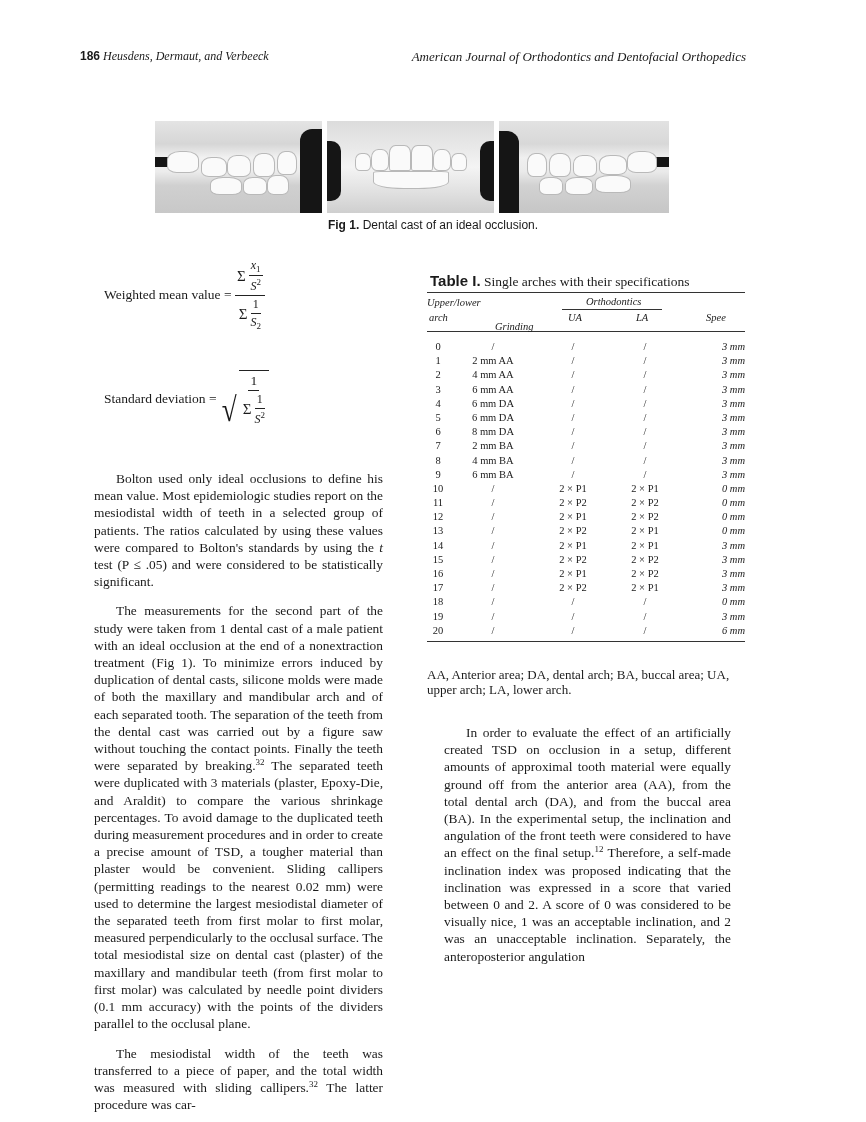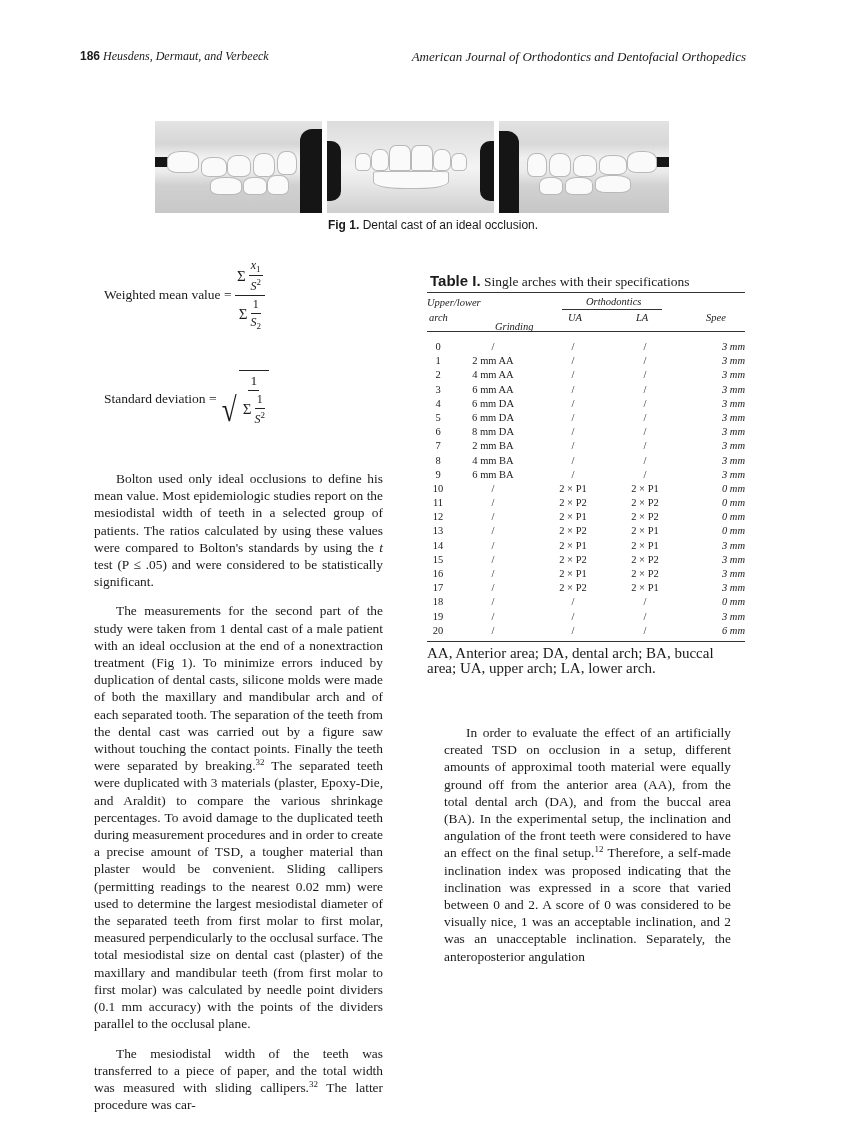--- a/index.html
+++ b/index.html
@@ -42,21 +42,21 @@
     .thead { position: relative; height: 38px; font-style: italic; font-size: 10.5px; }
     .thead .h { position: absolute; }
     .ext-line { position: absolute; left: 135px; width: 100px; top: 16px; border-top: 1px solid #333; }
     .tbody { padding-top: 8px; padding-bottom: 3px; }
     .trow { display: flex; height: 14.2px; line-height: 14.2px; }
     .c0 { width: 22px; text-align: center; }
     .c1 { width: 88px; text-align: center; }
     .c2 { width: 72px; text-align: center; }
     .c3 { width: 72px; text-align: center; }
     .c4 { width: 64px; text-align: right; font-style: italic; }
-    .tfoot { font-size: 15px; line-height: 15px; padding-top: 4px; padding-right: 10px; }
+    .tfoot { font-size: 13px; line-height: 15px; padding-top: 4px; padding-right: 10px; margin-top: 21px; }
   </style>
 </head>
 <body>
 
 <div class="abs hdr-left">
   <span class="pg">186</span>
   <span class="auth">Heusdens, Dermaut, and Verbeeck</span>
 </div>
 <div class="abs hdr-right">
   <div>American Journal of Orthodontics and Dentofacial Orthopedics</div>

